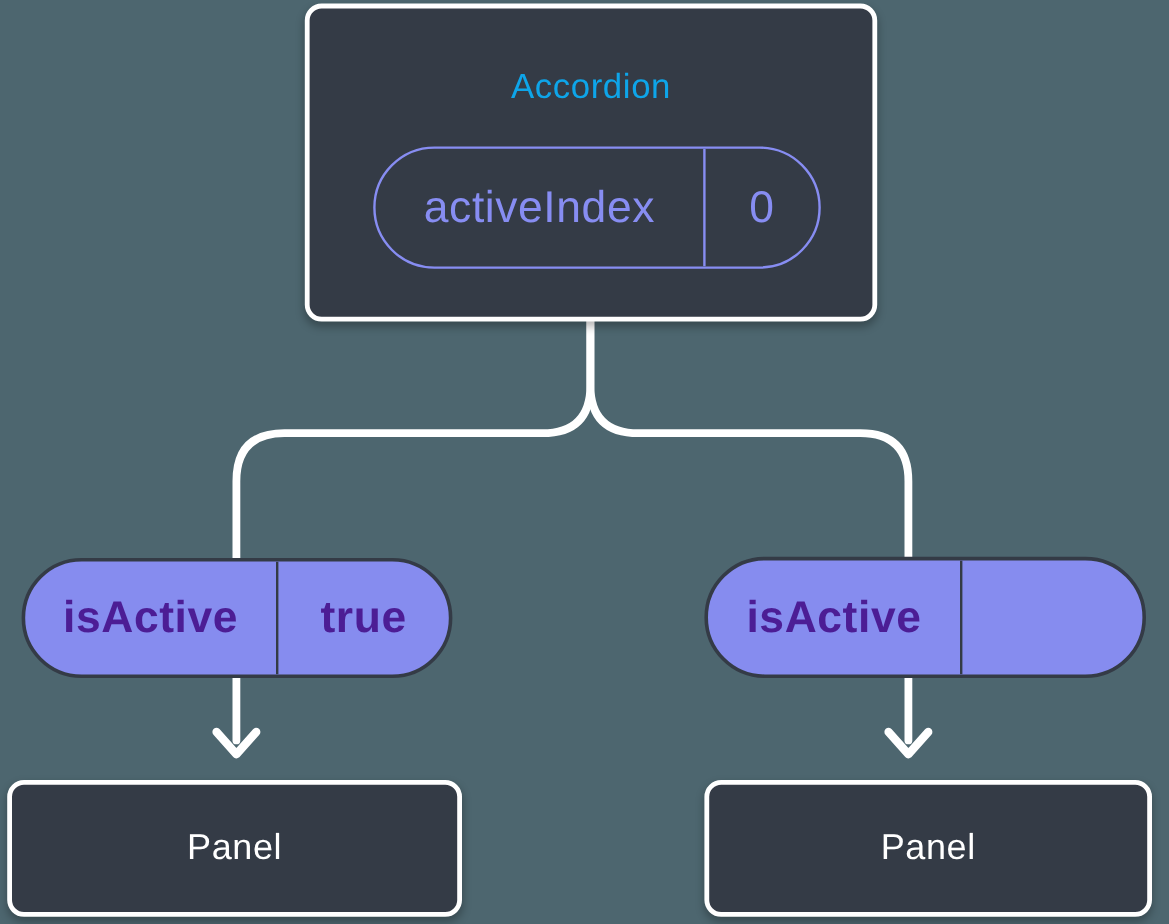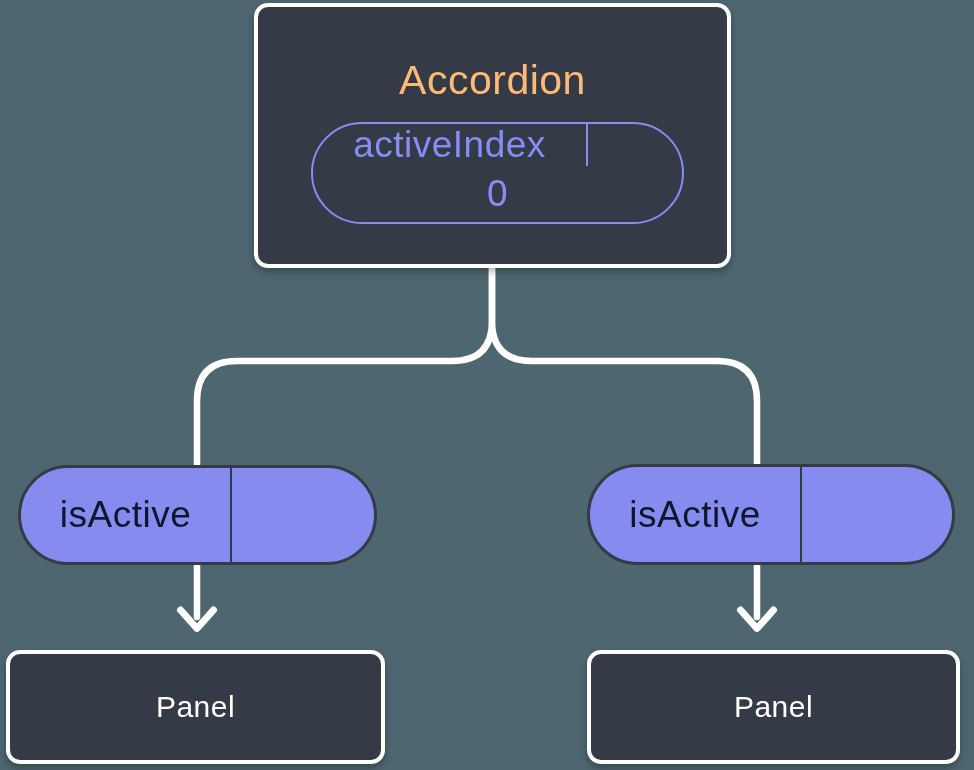--- a/index.html
+++ b/index.html
@@ -29,22 +29,22 @@
   }
   .node-accordion {
     left: 254px; top: 3px;
     width: 477px; height: 265px;
   }
   .node-title {
     position: absolute;
     left: 0; top: 50px;
     width: 100%;
     text-align: center;
-    color: #fdba74;
-    font-size: 41px;
+    color: #0ea5e9;
+    font-size: 29px;
     font-weight: 500;
     letter-spacing: 0.5px;
   }
   .pill {
     position: absolute;
     display: flex;
     align-items: stretch;
     border-radius: 60px;
     overflow: hidden;
     z-index: 3;
@@ -54,30 +54,29 @@
     align-items: center;
     justify-content: center;
     font-size: 37px;
     letter-spacing: 0.5px;
   }
   .pill-state {
     left: 53px; top: 115px;
     width: 373px; height: 102px;
     border: 2.5px solid #878df2;
     background: transparent;
-    flex-direction: column;
   }
   .pill-state .pill-section { color: #878df2; font-weight: 400; }
   .pill-state .sec-label { width: 275px; border-right: 2.5px solid #878df2; }
   .pill-state .sec-value { flex: 1; }
   .pill-prop {
     background: #868cef;
     border: 3px solid #343b46;
   }
-  .pill-prop .pill-section { color: #0f172a; font-weight: 400; }
+  .pill-prop .pill-section { color: #4c1d95; font-weight: 700; }
   .pill-prop .sec-label { border-right: 2.5px solid #343b46; }
   .pill-prop .sec-value { flex: 1; }
   .pill-prop-left {
     left: 18px; top: 465px;
     width: 359px; height: 100px;
   }
   .pill-prop-left .sec-label { width: 211px; }
   .pill-prop-right {
     left: 587px; top: 464px;
     width: 368px; height: 101px;
@@ -120,20 +119,21 @@
   <div class="node node-accordion">
     <div class="node-title">Accordion</div>
     <div class="pill pill-state">
       <div class="pill-section sec-label">activeIndex</div>
       <div class="pill-section sec-value">0</div>
     </div>
   </div>
 
   <div class="pill pill-prop pill-prop-left">
     <div class="pill-section sec-label">isActive</div>
+    <div class="pill-section sec-value">true</div>
   </div>
 
   <div class="pill pill-prop pill-prop-right">
     <div class="pill-section sec-label">isActive</div>
   </div>
 
   <div class="node node-panel node-panel-left">
     <div class="panel-title">Panel</div>
   </div>
 

